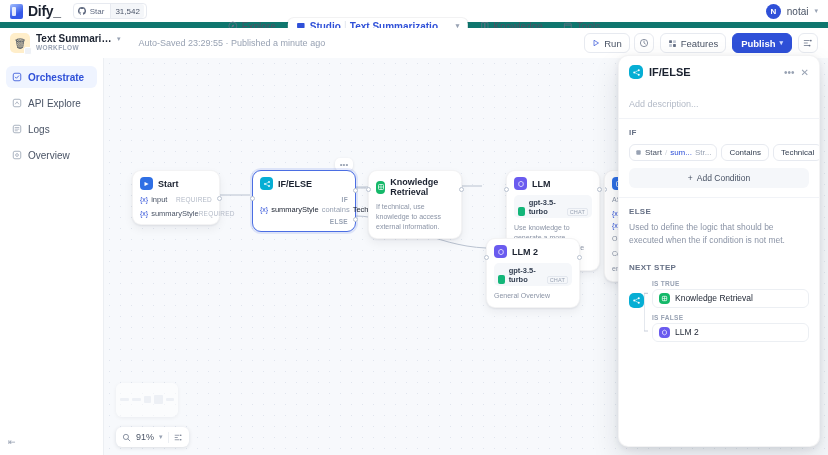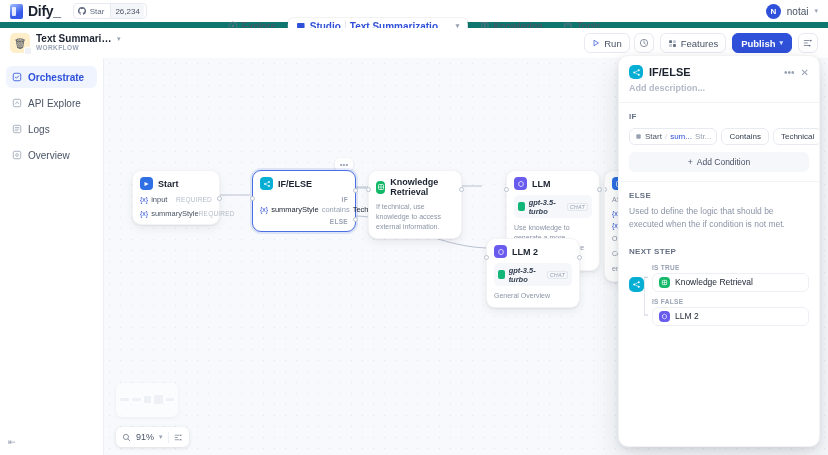--- a/index.html
+++ b/index.html
@@ -145,22 +145,22 @@
   .var-x { color: #2f50d8; font-size: 7px; }
   .req { font-size: 6.5px; color: #b3bac7; letter-spacing: .2px; }
   .node-desc { margin-top: 5px; font-size: 7px; color: #8b94a6; line-height: 1.45; }
   .branch-lbl { text-align: right; font-size: 6.5px; color: #98a2b3; font-weight: 700; letter-spacing: .3px; }
   .cond-row {
     display: flex; align-items: center; gap: 3px; margin-top: 2px;
     font-size: 7.5px; color: #1b2230;
   }
   .cond-op { color: #98a2b3; }
   .model-chip {
-    display: flex; align-items: center; gap: 4px; margin-top: 5px;
-    background: #f5f7fa; border-radius: 5px; padding: 2.5px 4px; font-style: italic;
+    display: flex; align-items: flex-end; gap: 4px; margin-top: 5px;
+    background: #f5f7fa; border-radius: 5px; padding: 2.5px 4px;
   }
   .model-ico { width: 9px; height: 9px; border-radius: 2px; background: #13b679; }
   .model-name { font-size: 7.5px; font-weight: 600; color: #354052; }
   .model-tag {
     font-size: 5.5px; color: #98a2b3; border: 1px solid #e3e7ee;
     border-radius: 2px; padding: 0 2px; letter-spacing: .2px;
   }
   .handle {
     position: absolute; width: 5px; height: 5px; border-radius: 50%;
     background: #fff; border: 1.2px solid #b9c2d0;
@@ -189,21 +189,21 @@
   
   .panel {
     position: absolute; top: 55px; right: 8px; width: 202px; bottom: 8px;
     background: #fff; border-radius: 10px;
     box-shadow: 0 2px 6px rgba(16,24,40,.08), 0 12px 28px rgba(16,24,40,.12);
     border: 1px solid rgba(16,24,40,.05); padding: 9px 10px; overflow: hidden;
   }
   .panel-head { display: flex; align-items: center; gap: 6px; }
   .panel-title { font-size: 11px; font-weight: 700; color: #1b2230; }
   .panel-actions { margin-left: auto; display: flex; align-items: center; gap: 6px; color: #98a2b3; }
-  .panel-desc { margin-top: 4px; font-size: 9px; color: #b3bac7; font-weight: bold; }
+  .panel-desc { margin-top: 20px; font-size: 9px; color: #b3bac7; }
   .divider { height: 1px; background: #f1f3f7; margin: 9px -10px 0; }
   .sec-label { font-size: 8px; font-weight: 700; color: #667085; letter-spacing: .3px; margin-top: 9px; }
   .cond-bar { display: flex; align-items: center; gap: 4px; margin-top: 7px; }
   .chip {
     display: flex; align-items: center; gap: 3px; height: 17px; padding: 0 5px;
     border: 1px solid #e7eaf0; border-radius: 6px; background: #fff;
     font-size: 8px; color: #354052; white-space: nowrap; cursor: pointer;
   }
   .chip.var { flex: 0 0 78px; }
   .chip .v-node { color: #495365; }
@@ -247,21 +247,21 @@
       <div class="logo-mark"></div>
       <span class="logo-text">Dify_</span>
     </div>
     <div class="star-chip">
       <span class="glyph">
         <svg width="8" height="8" viewBox="0 0 16 16">
             <path fill="#606a80" d="M8 0a8 8 0 00-2.53 15.59c.4.07.55-.17.55-.38l-.01-1.49c-2.01.37-2.53-.49-2.7-.94-.09-.23-.48-.94-.82-1.13-.28-.15-.68-.52-.01-.53.63-.01 1.08.58 1.23.82.72 1.21 1.87.87 2.33.66.07-.52.28-.87.51-1.07-1.78-.2-3.64-.89-3.64-3.95 0-.87.31-1.59.82-2.15-.08-.2-.36-1.02.08-2.12 0 0 .67-.21 2.2.82a7.4 7.4 0 014 0c1.53-1.04 2.2-.82 2.2-.82.44 1.1.16 1.92.08 2.12.51.56.82 1.27.82 2.15 0 3.07-1.87 3.75-3.65 3.95.29.25.54.73.54 1.48l-.01 2.19c0 .21.15.46.55.38A8 8 0 008 0z"></path>
           </svg>
       </span>
       <span class="lbl">Star</span>
-      <span class="star-count">26,234</span>
+      <span class="star-count">31,542</span>
     </div>
 
     <div class="nav-center">
       <div class="nav-item">
         <span class="glyph">
           <svg width="10" height="10" viewBox="0 0 16 16">
               <circle cx="8" cy="8" r="6.4" fill="none" stroke="#667085" stroke-width="1.2"></circle>
               <path d="M10.4 5.6L6.9 6.9 5.6 10.4l3.5-1.3z" fill="#667085"></path>
             </svg>
         </span>
@@ -311,20 +311,21 @@
       <span>🗑</span>
       <span class="wf-badge"></span>
     </div>
     <div class="app-meta">
       <div class="app-title-row">
         <span class="app-title">Text Summariza...</span>
         <span class="caret">▾</span>
       </div>
       <div class="app-kind">WORKFLOW</div>
     </div>
+    <div class="save-state">Auto-Saved 23:29:55 · Published a minute ago</div>
 
     <div class="toolbar-right">
       <div class="tb-group">
         <div class="tb-btn">
           <span class="glyph">
             <svg width="8" height="8" viewBox="0 0 16 16">
                 <path d="M4 2.5l9 5.5-9 5.5z" fill="none" stroke="#2f50d8" stroke-width="1.4" stroke-linejoin="round"></path>
               </svg>
           </span>
           <span>Run</span>

